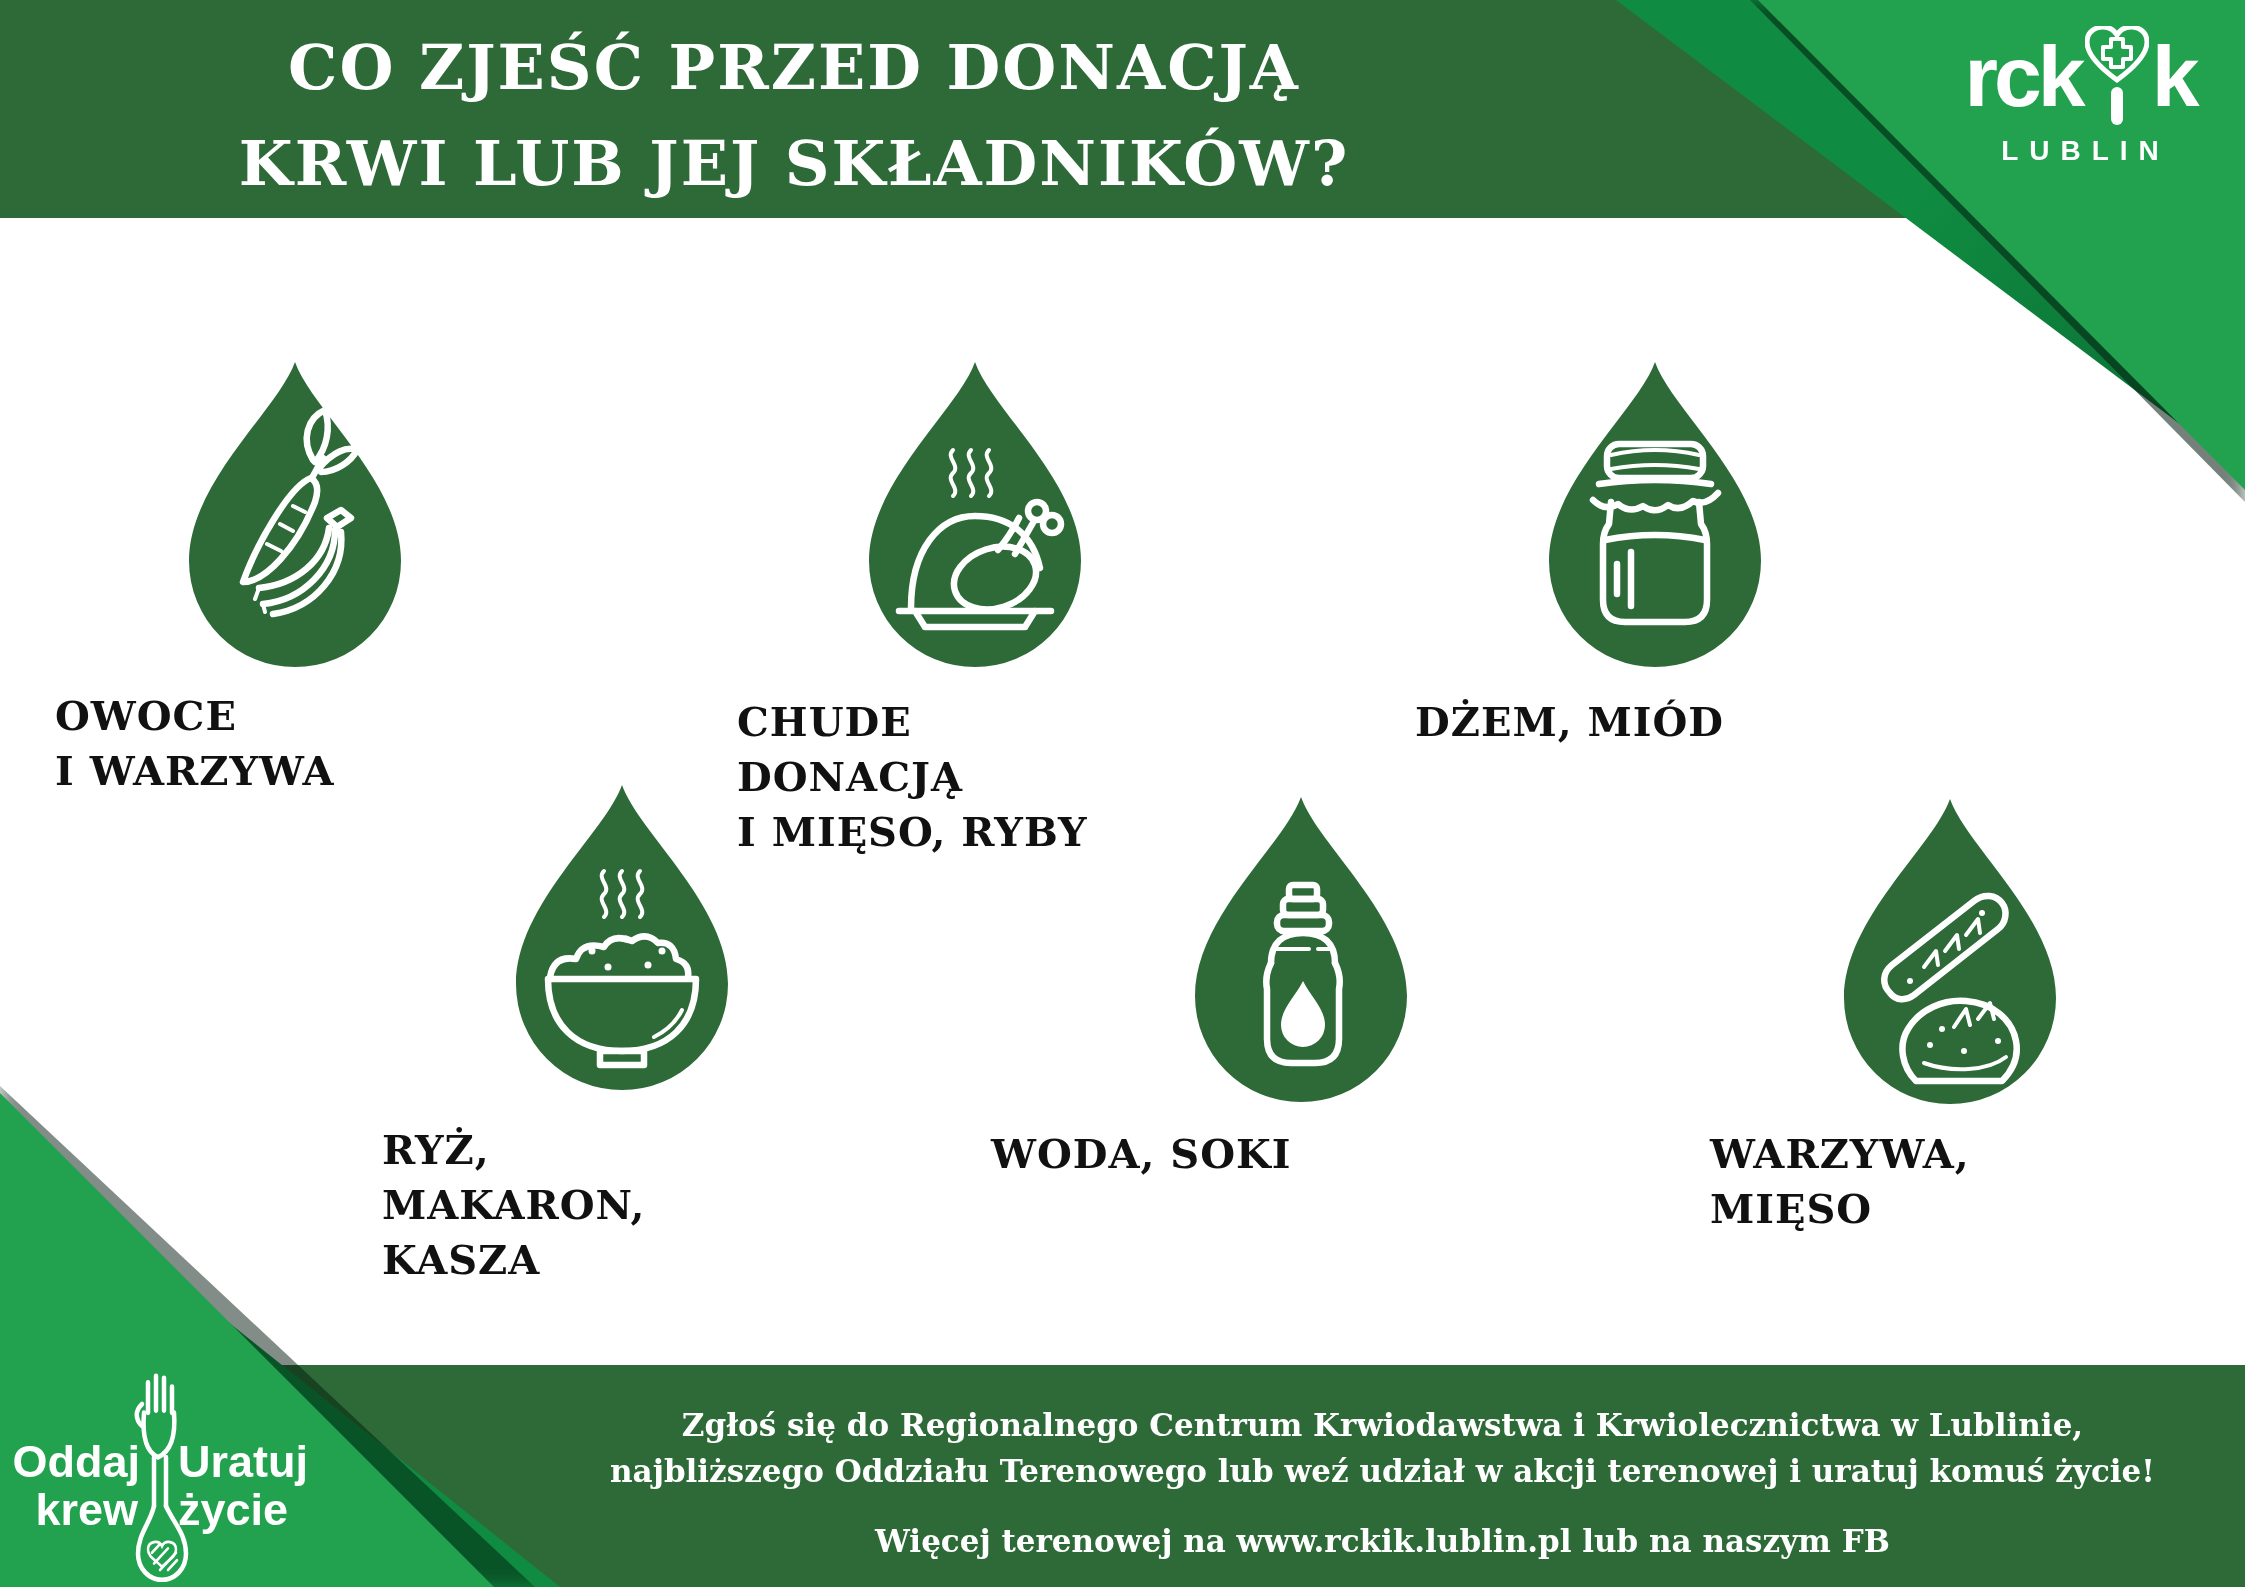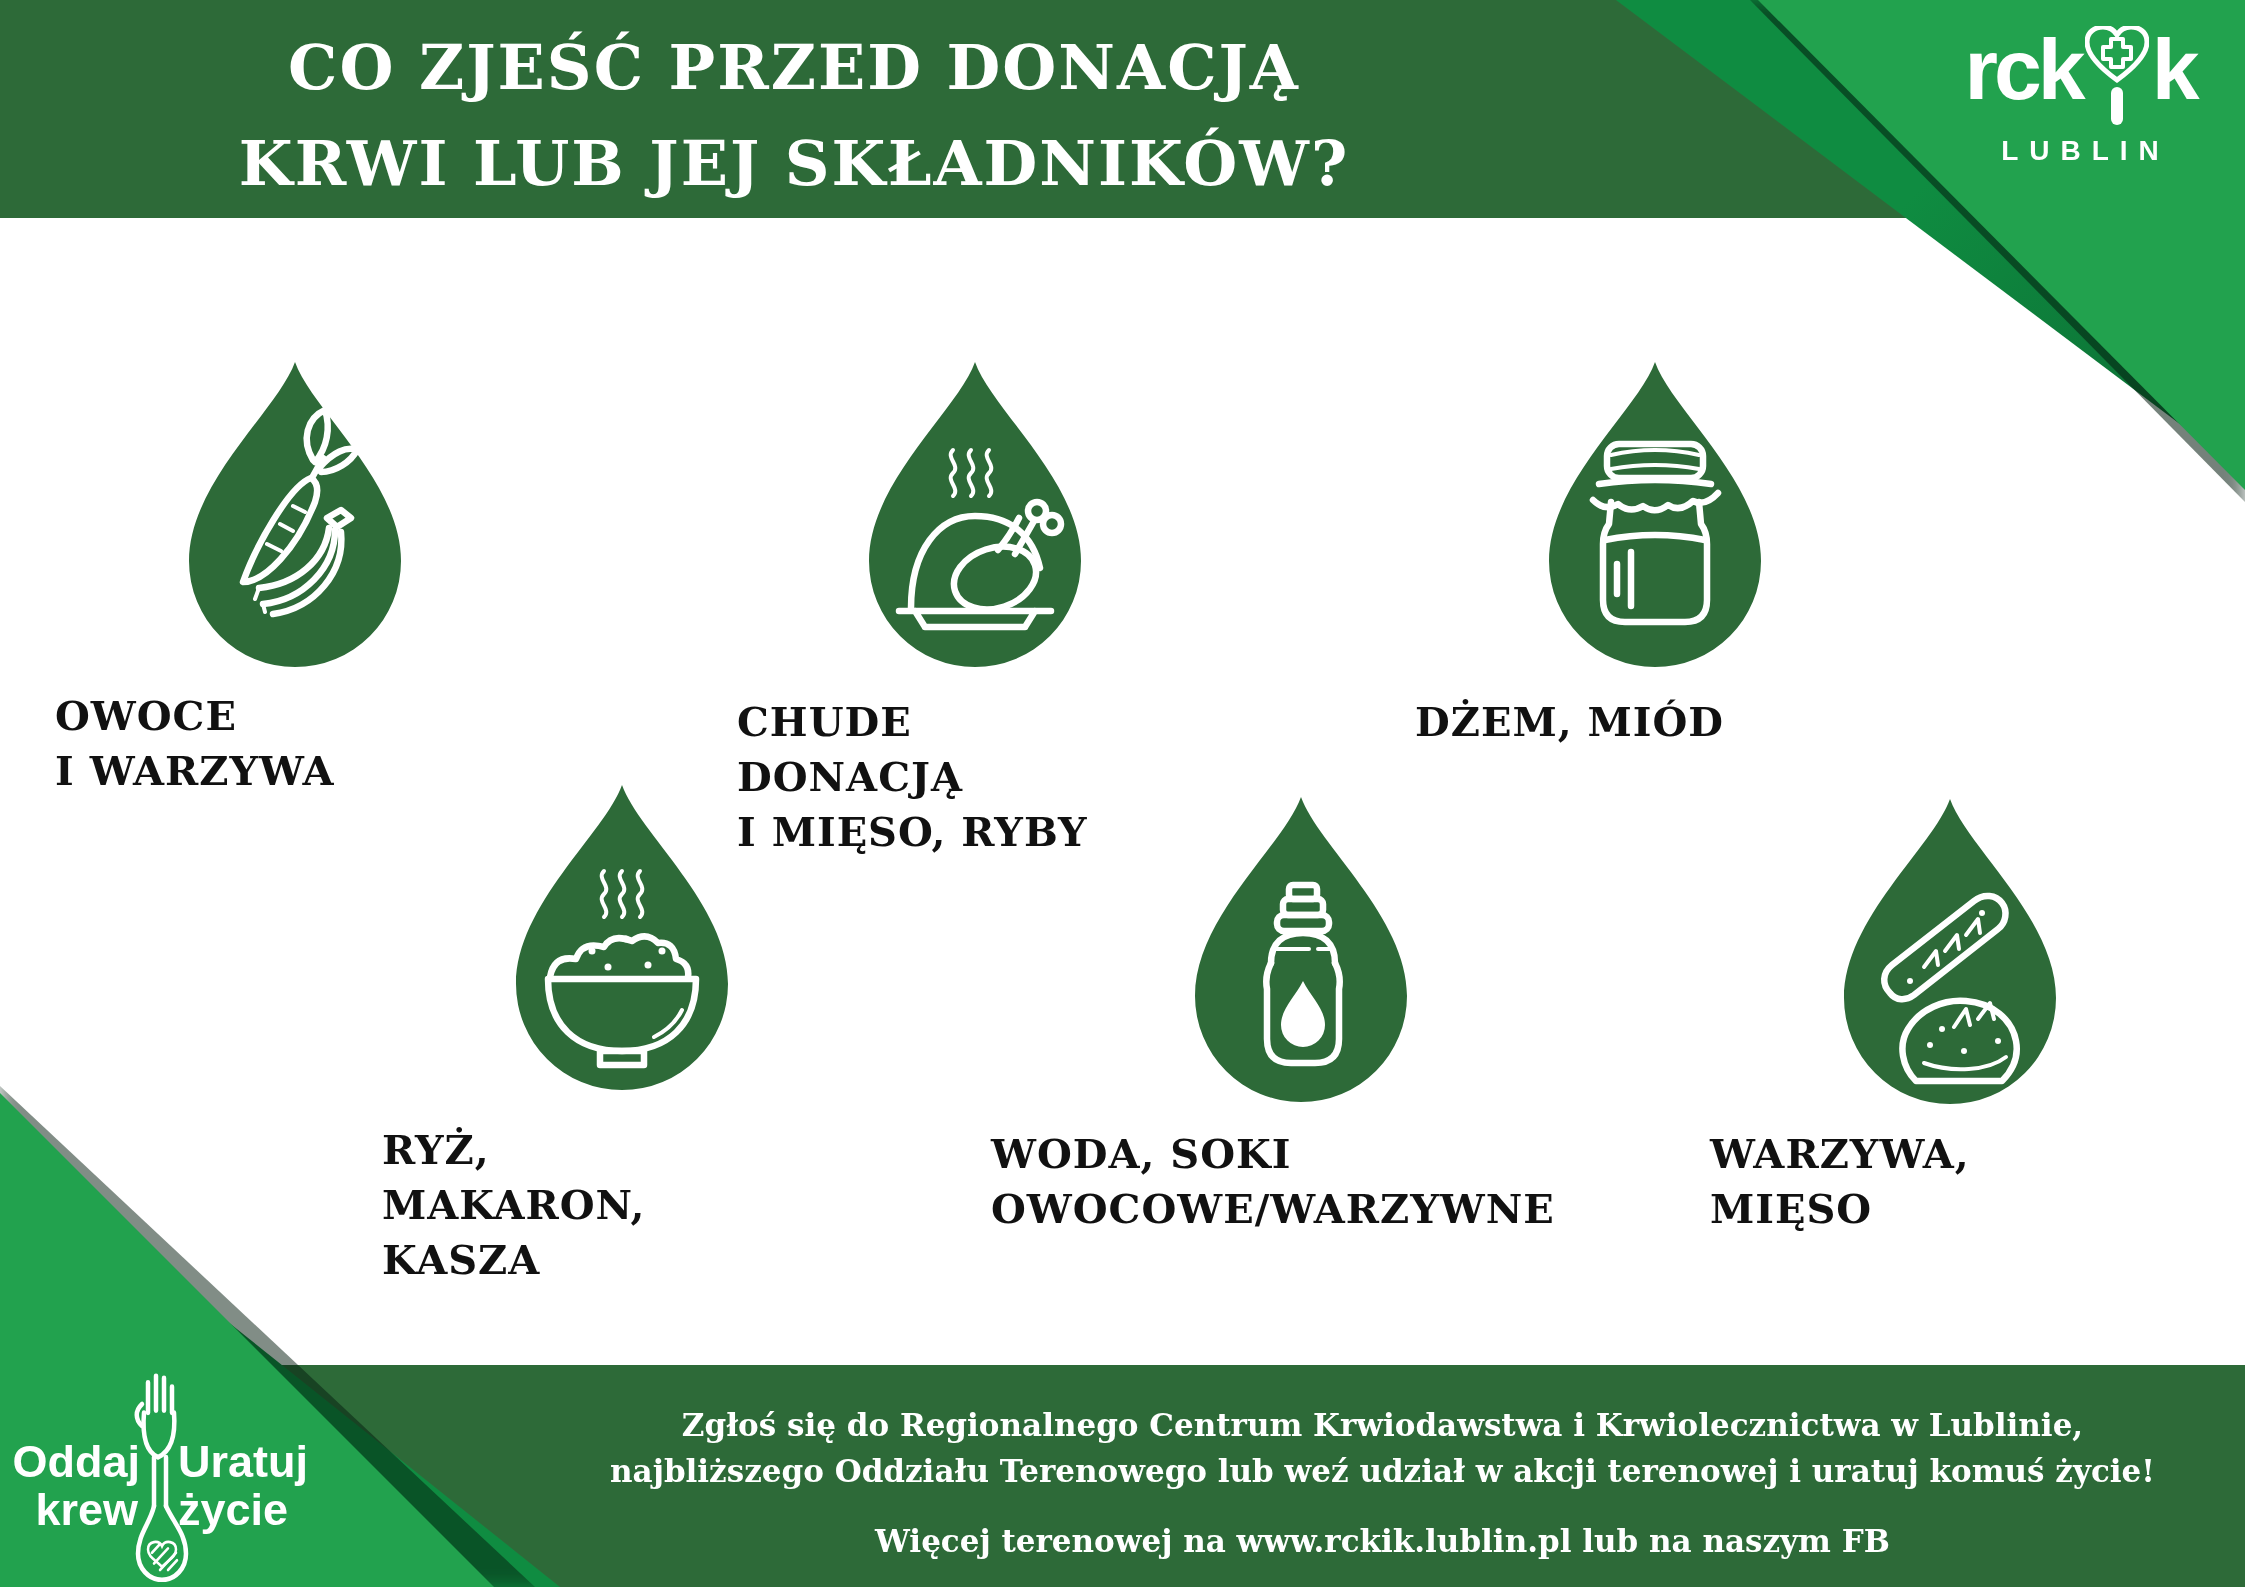--- a/index.html
+++ b/index.html
@@ -40,21 +40,21 @@
   
   .label{position:absolute;text-align:left;color:var(--ink);
          font-weight:bold;font-size:40px;line-height:55px;letter-spacing:1px;}
   
   .footer-text{position:absolute;left:520px;top:1402px;width:1725px;text-align:center;
          color:#fff;font-weight:bold;font-size:31px;line-height:46px;}
   .footer-text .more{margin-top:24px;}
   
   .brand{position:absolute;left:1945px;top:26px;width:270px;text-align:center;color:#fff;
          font-family:"Liberation Sans",sans-serif;}
-  .brand-row{display:flex;align-items:flex-start;justify-content:center;
+  .brand-row{display:flex;align-items:center;justify-content:center;
          font-weight:bold;font-size:86px;line-height:1;letter-spacing:-4px;}
   .brand-i{display:flex;flex-direction:column;align-items:center;margin:0 3px;}
   .brand-stem{width:12px;height:38px;background:#fff;border-radius:6px;margin-top:3px;}
   .brand-city{margin-top:10px;font-weight:bold;font-size:28px;letter-spacing:11px;padding-left:11px;}
   
   .badge{position:absolute;left:0;top:1352px;width:345px;height:235px;color:#fff;
          font-family:"Liberation Sans",sans-serif;font-weight:bold;font-size:45px;}
   .badge svg{position:absolute;left:118px;top:0;width:80px;height:230px;}
   .badge .w{position:absolute;white-space:nowrap;}
   .w-oddaj{right:205px;top:84px;}  .w-krew{right:207px;top:132px;}
@@ -192,21 +192,20 @@
         <rect x="86" y="124" width="52" height="16" rx="7"></rect>
         <path d="M80 172 C80 152 92 142 112 142 C132 142 144 152 144 172"></path>
         <path class="thin" d="M84 158 H118 M127 158 H141"></path>
         <path d="M80 172 C76 180 74 188 76 198 L76 248 Q76 272 100 272 L124 272 Q148 272 148 248 L148 198 C150 188 148 180 144 172"></path>
         <path class="wfill" d="M112 190 C120 206 134 218 134 234 A22 22 0 1 1 90 234 C90 218 104 206 112 190 Z"></path>
       </g>
     </svg>
   </div>
   <div class="label" style="left:991px;top:1126px;width:620px">
     <div>WODA, SOKI</div>
-    <div>OWOCOWE/WARZYWNE</div>
   </div>
 
   <div class="drop" style="left:1840px;top:793px">
     <svg viewBox="0 0 220 318">
       <path class="dropshape" d="M110 6 C127 54 216 126 216 205 A106 106 0 1 1 4 205 C4 126 93 54 110 6 Z"></path>
       <g class="art" stroke-width="5.5">
         <path d="M50 200 C42 192 42 180 52 172 L134 108 C144 100 156 102 162 110 C168 118 166 130 158 136 L74 202 C66 208 56 208 50 200 Z"></path>
         <path class="thin" d="M84 174 L96 158 L98 172 M105 158 L117 142 L119 156 M126 142 L138 126 L140 140"></path>
         <circle class="dot" cx="70" cy="188" r="3"></circle>
           <circle class="dot" cx="142" cy="120" r="3"></circle>

